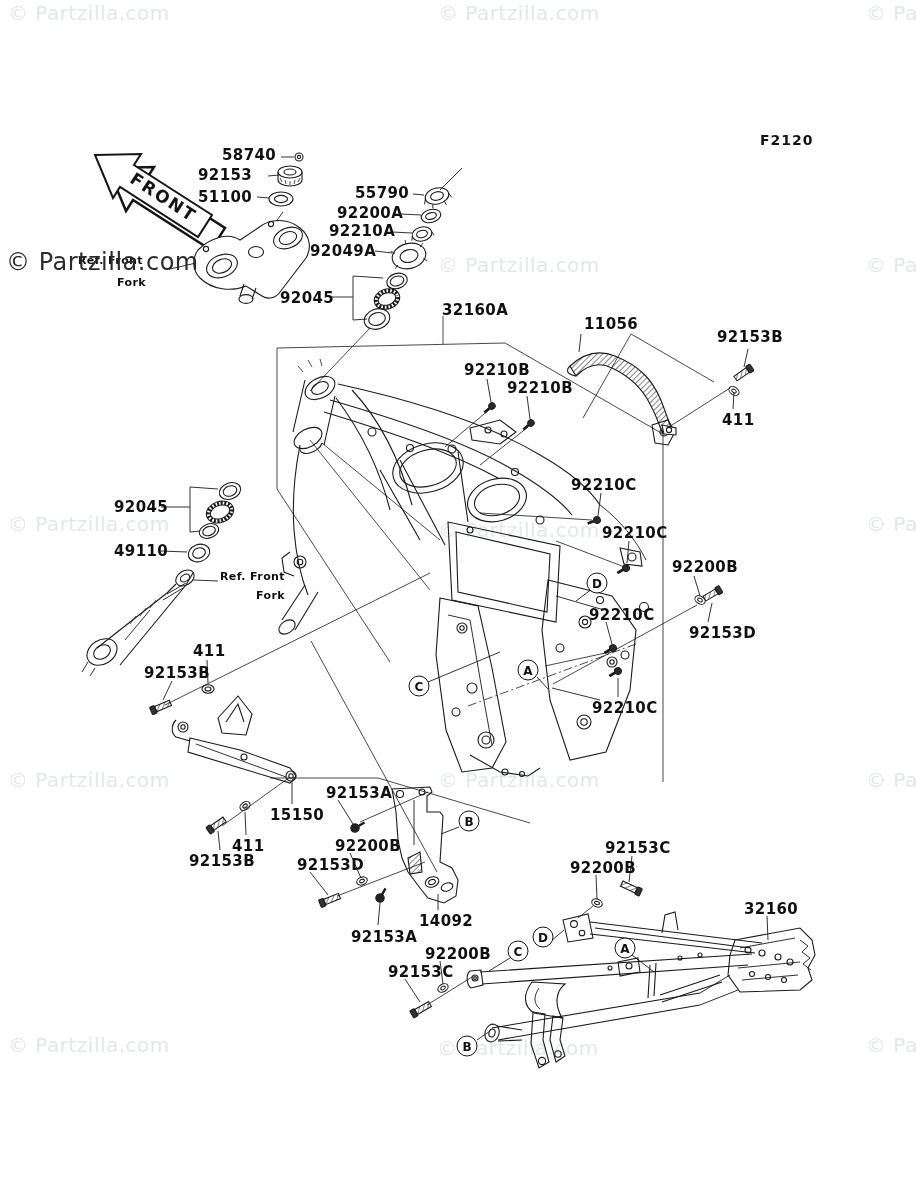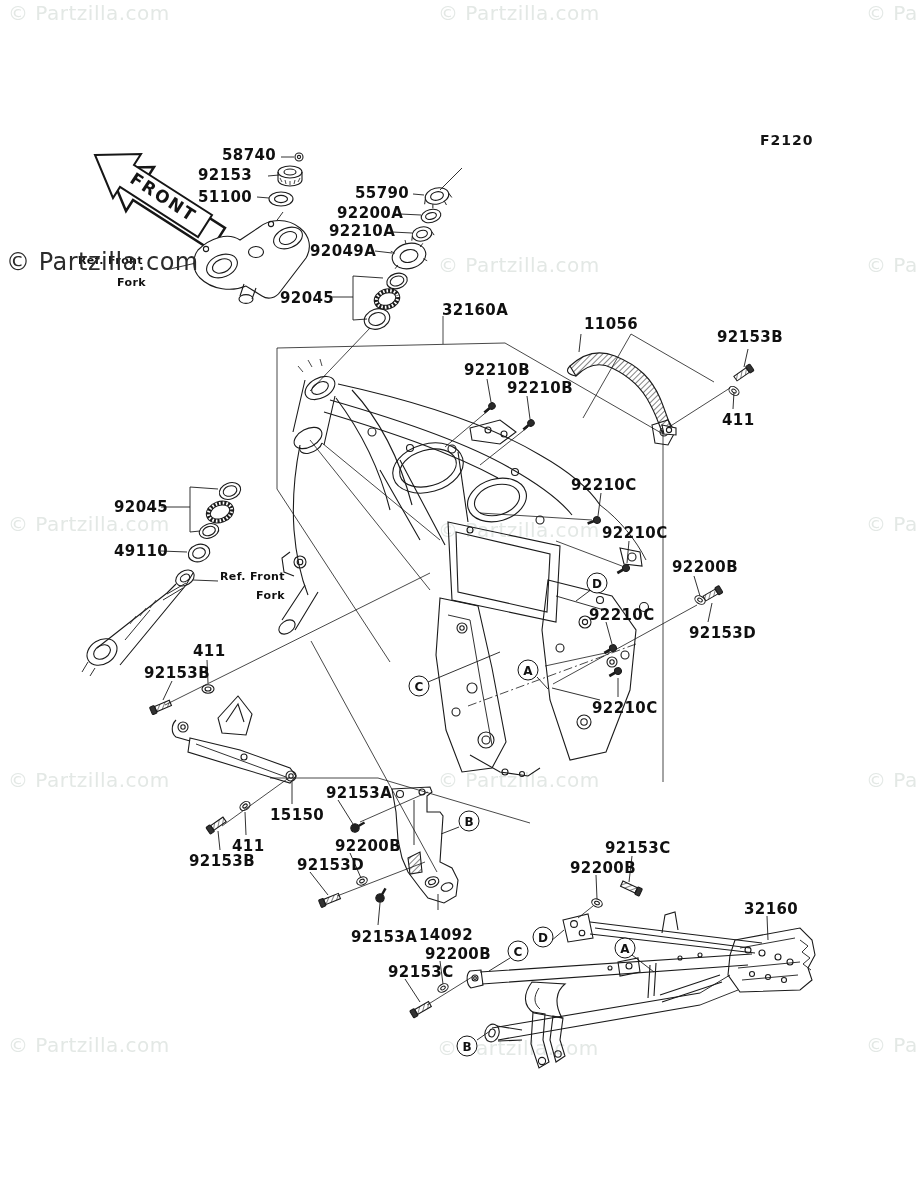--- a/index.html
+++ b/index.html
@@ -527,21 +527,21 @@
       <div class="part-label" style="left: 114px; top: 498px;">92045</div>
       <div class="part-label" style="left: 114px; top: 542px;">49110</div>
       <div class="part-label" style="left: 193px; top: 642px;">411</div>
       <div class="part-label" style="left: 144px; top: 664px;">92153B</div>
       <div class="part-label" style="left: 326px; top: 784px;">92153A</div>
       <div class="part-label" style="left: 270px; top: 806px;">15150</div>
       <div class="part-label" style="left: 335px; top: 837px;">92200B</div>
       <div class="part-label" style="left: 232px; top: 837px;">411</div>
       <div class="part-label" style="left: 297px; top: 856px;">92153D</div>
       <div class="part-label" style="left: 189px; top: 852px;">92153B</div>
-      <div class="part-label" style="left: 419px; top: 912px; margin-top: 14px;">14092</div>
+      <div class="part-label" style="left: 419px; top: 912px;">14092</div>
       <div class="part-label" style="left: 351px; top: 928px;">92153A</div>
       <div class="part-label" style="left: 425px; top: 945px;">92200B</div>
       <div class="part-label" style="left: 388px; top: 963px;">92153C</div>
       <div class="part-label" style="left: 605px; top: 839px;">92153C</div>
       <div class="part-label" style="left: 570px; top: 859px;">92200B</div>
       <div class="part-label" style="left: 744px; top: 900px;">32160</div>
       <div class="ref-label" style="left: 78px; top: 254px;">Ref. Front</div>
       <div class="ref-label" style="left: 117px; top: 276px;">Fork</div>
       <div class="ref-label" style="left: 220px; top: 570px;">Ref. Front</div>
       <div class="ref-label" style="left: 256px; top: 589px;">Fork</div>

